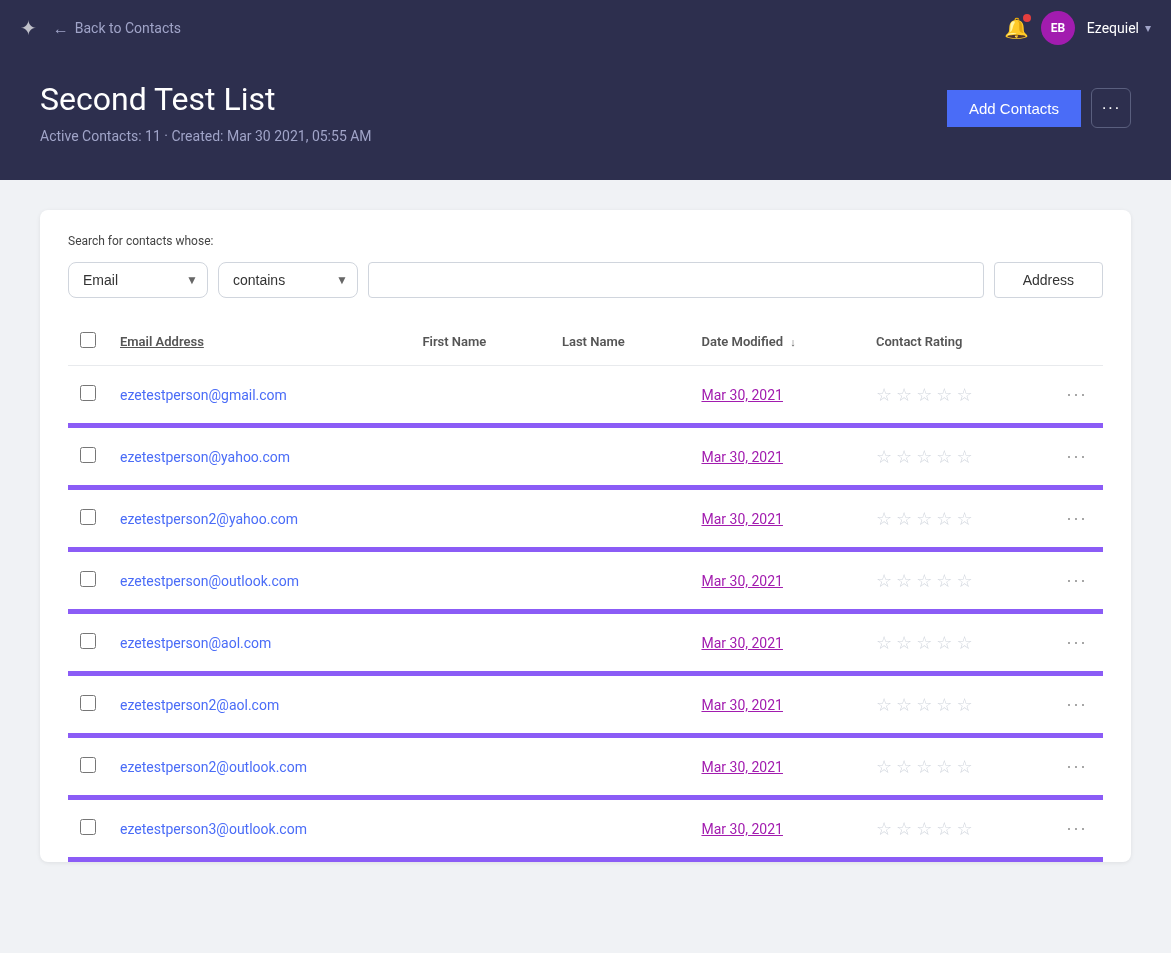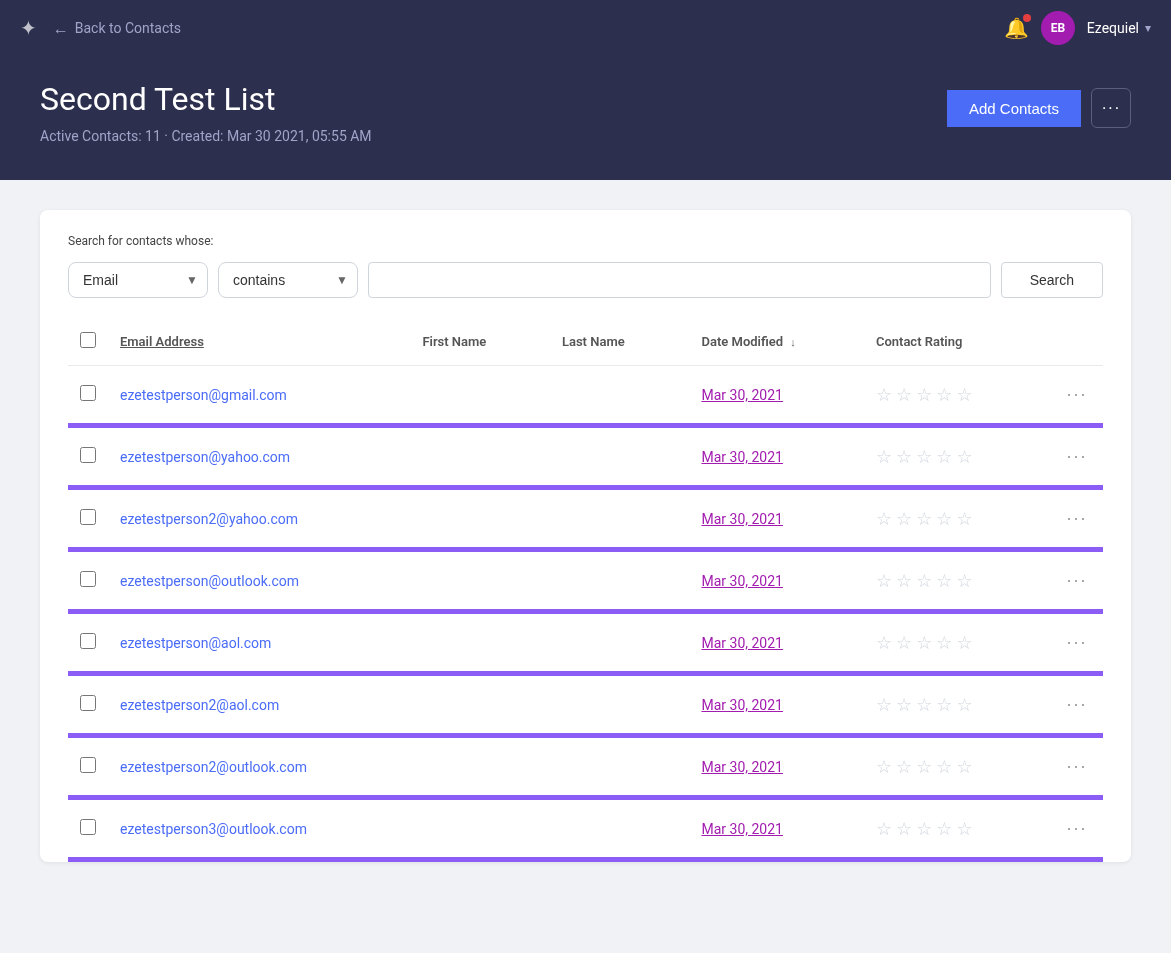--- a/index.html
+++ b/index.html
@@ -196,21 +196,21 @@
       <div class="select-wrapper">
         <select>
           <option>contains</option>
           <option>equals</option>
           <option>starts with</option>
           <option>ends with</option>
         </select>
         <span class="select-arrow">▼</span>
       </div>
       <input type="text" class="search-input" style="">
-      <button class="search-btn">Search</button>
+      <button class="search-btn">Address</button>
     </div>
 
     <div class="table-container">
       <table>
         <thead>
           <tr>
             <th class="th-checkbox">
               <input type="checkbox" style="">
             </th>
             <th class="th-email">

